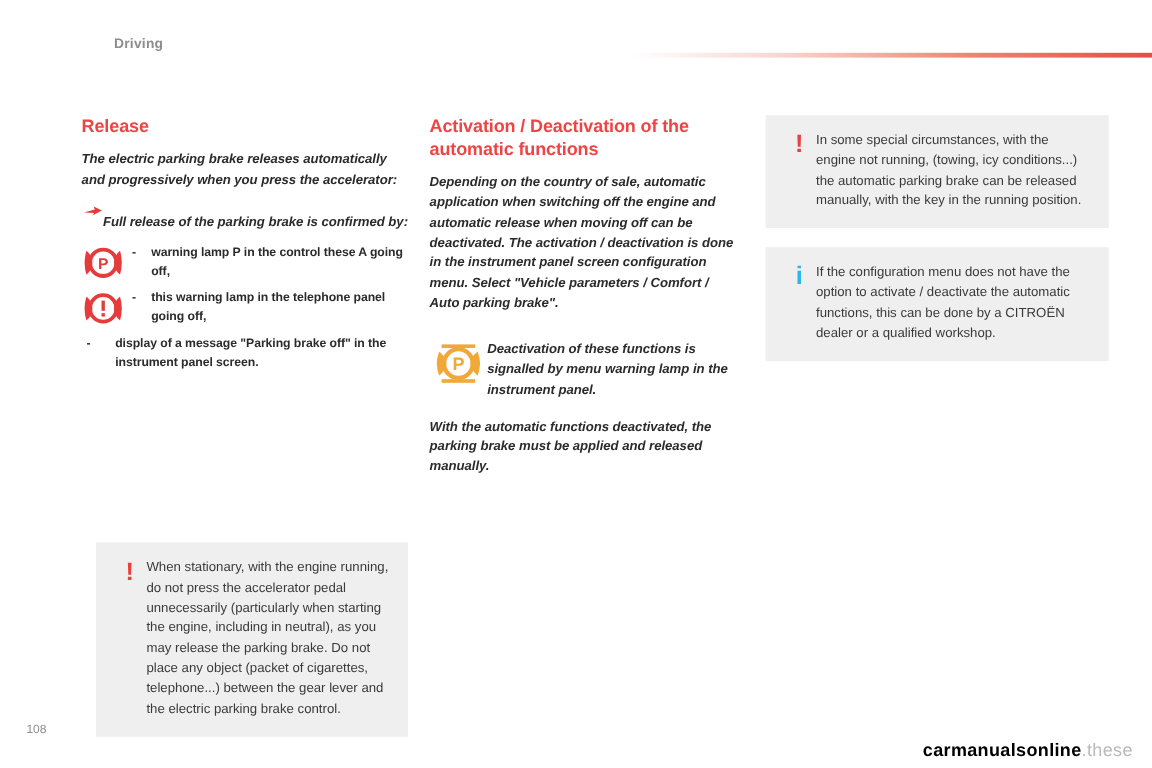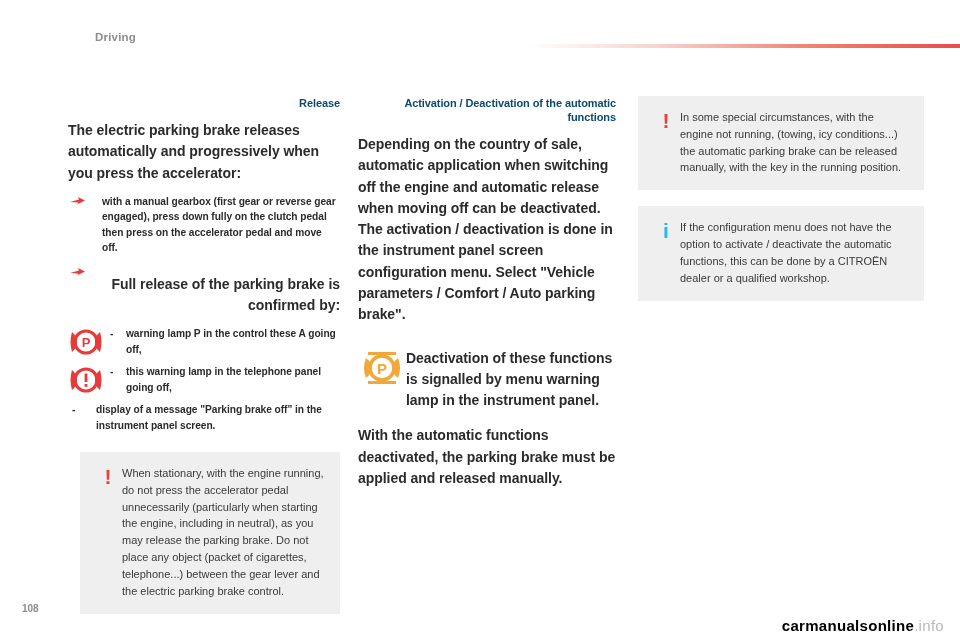--- a/index.html
+++ b/index.html
@@ -46,35 +46,35 @@
   .col {
     position: absolute;
     top: 96px;
   }
   .col-left  { left: 68px;  width: 272px; }
   .col-mid   { left: 358px; width: 258px; }
   .col-right { left: 638px; width: 286px; }
 
   h2.section-title {
     margin: 0 0 10px 0;
-    font-size: 11px;
+    font-size: 15px;
     font-weight: bold;
     line-height: 1.28;
-    color: #0c4a6e;
+    color: #ef4444;
     letter-spacing: -0.1px;
-    text-align: right;
   }
 
   p.body-text {
     margin: 0 0 10px 0;
-    font-size: 14px;
+    font-size: 11px;
     font-weight: bold;
     line-height: 1.52;
     color: #2b2b2b;
     letter-spacing: -0.05px;
+    font-style: italic;
   }
   p.body-text:last-child { margin-bottom: 0; }
 
   
   ul.arrow-list {
     list-style: none;
     margin: 0;
     padding: 0;
   }
   ul.arrow-list > li {
@@ -191,21 +191,21 @@
     height: 40px;
   }
   .amber-callout .body-text { margin-bottom: 0; }
 
   
   .page-number {
     position: absolute;
     left: 22px;
     bottom: 26px;
     font-size: 10px;
-    font-weight: bold;
+    font-weight: normal;
     color: #8d8d8d;
   }
   .watermark {
     position: absolute;
     right: 16px;
     bottom: 6px;
     font-size: 15px;
     color: #b9b9b9;
     letter-spacing: 0.3px;
   }
@@ -219,28 +219,20 @@
   <div class="header-rule"></div>
 </div>
 
 <div class="col col-left">
 
   <h2 class="section-title">Release</h2>
 
   <p class="body-text">The electric parking brake releases automatically and progressively when you press the accelerator:</p>
 
   <ul class="arrow-list">
-    <li>
-      <span class="arrow-glyph">
-        <svg width="16" height="12" viewBox="0 0 16 12">
-            <path d="M0 7 L9 4.5 L8 2 L15 5.5 L7 9.5 L8.5 7.4 Z" fill="#e63b3b"></path>
-          </svg>
-      </span>
-      <span>with a manual gearbox (first gear or reverse gear engaged), press down fully on the clutch pedal then press on the accelerator pedal and move off.</span>
-    </li>
     <li>
       <span class="arrow-glyph">
         <svg width="16" height="12" viewBox="0 0 16 12">
             <path d="M0 7 L9 4.5 L8 2 L15 5.5 L7 9.5 L8.5 7.4 Z" fill="#e63b3b"></path>
           </svg>
       </span>
     </li>
   </ul>
 
   <p class="body-text" style="margin-top:18px;text-align:right;">Full release of the parking brake is confirmed by:</p>
@@ -319,14 +311,14 @@
 
   <div class="note-box spaced">
     <div class="note-icon info">i</div>
     <div class="note-text">If the configuration menu does not have the option to activate / deactivate the automatic functions, this can be done by a CITROËN dealer or a qualified workshop.</div>
   </div>
 
 </div>
 
 <div class="page-number">108</div>
 <div class="watermark">
-  <span class="wm-bold">carmanualsonline</span><span>.info</span>
+  <span class="wm-bold">carmanualsonline</span><span>.these</span>
 </div>
 
 </body></html>

